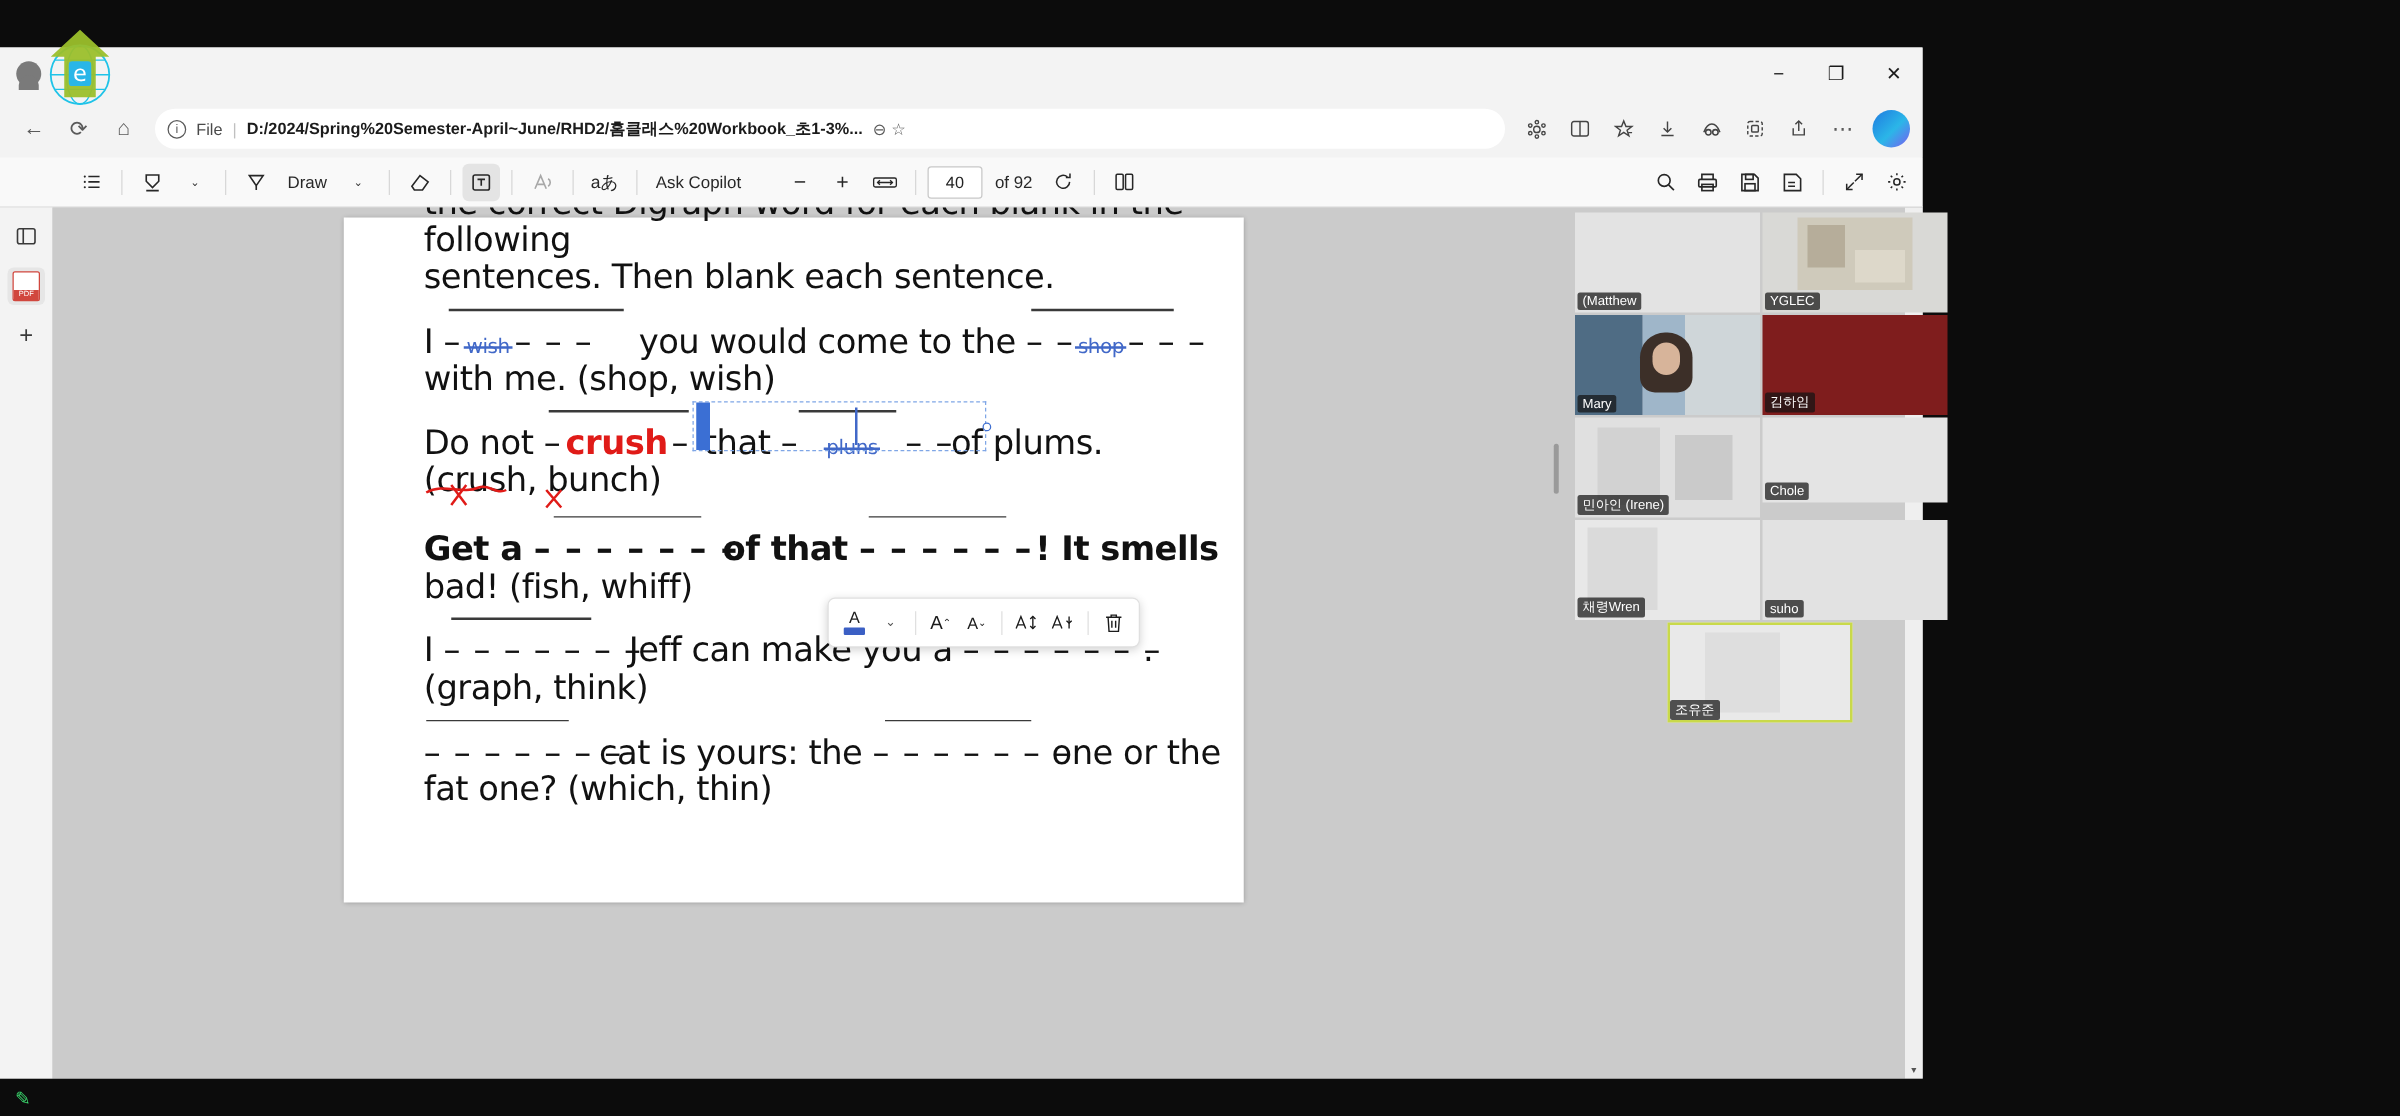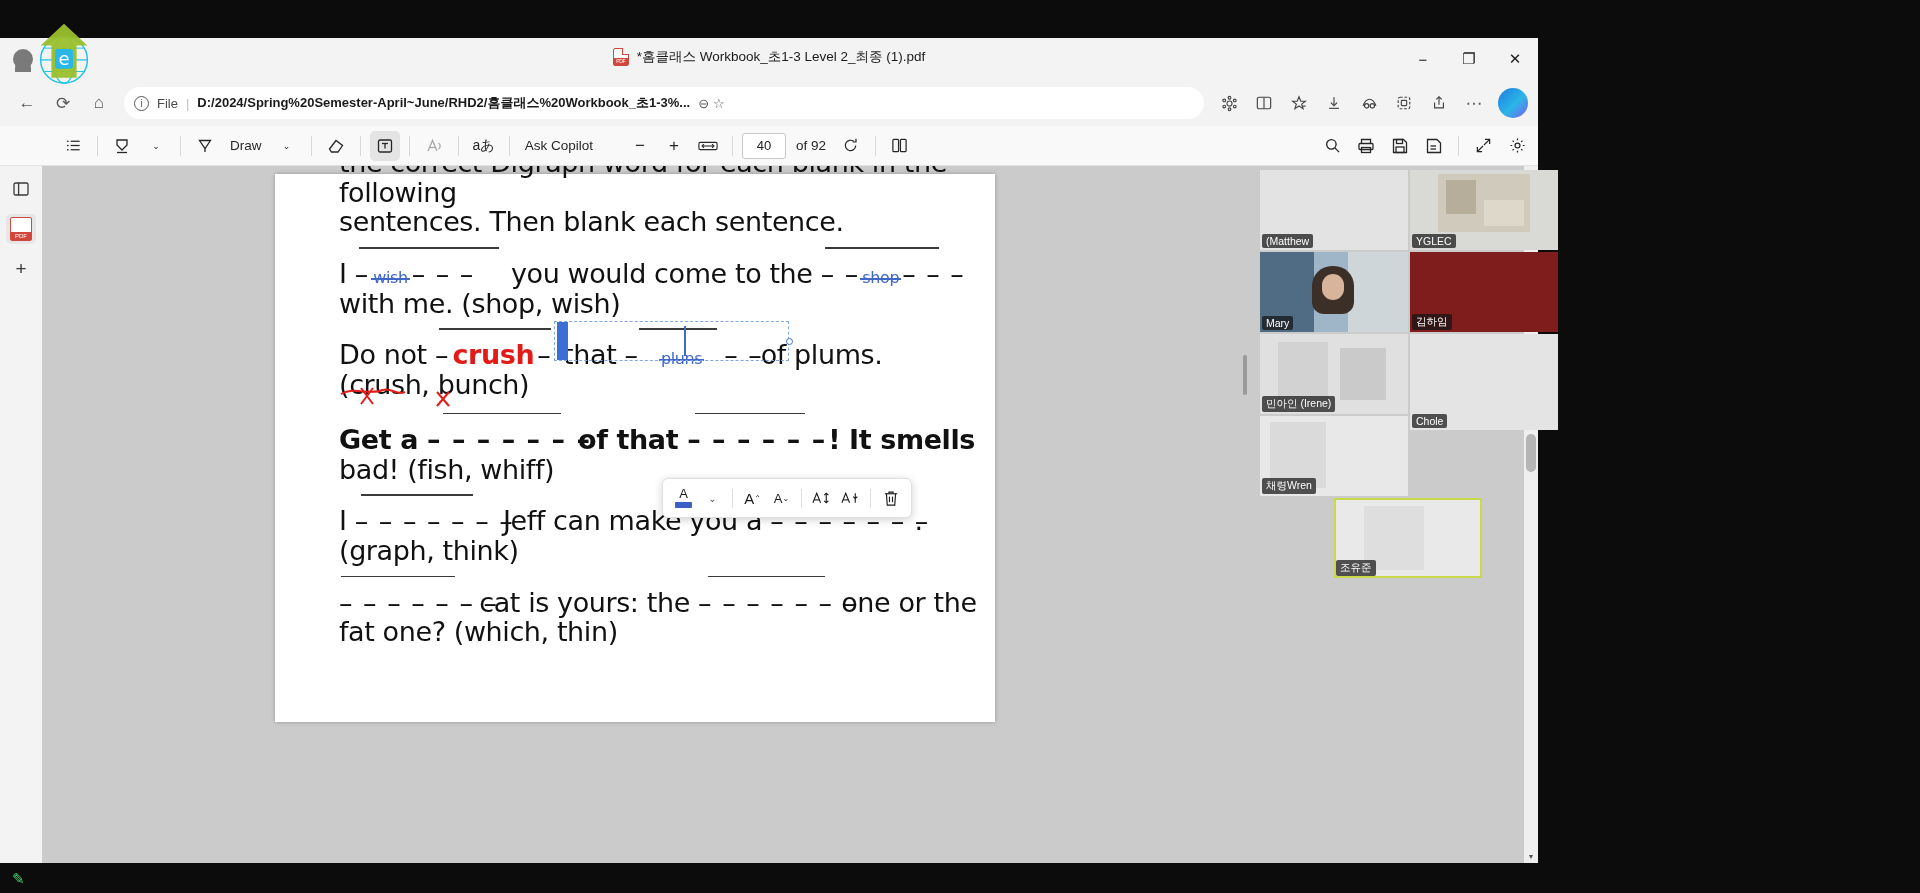--- a/index.html
+++ b/index.html
@@ -132,24 +132,20 @@
 <body>
 
 <div class="screen">
 
   <div class="edge-window">
 
     <div class="titlebar">
       <div class="profile-btn">
         <div class="avatar-glyph"></div>
       </div>
-      <div class="tab-title">
-        <span class="pdf-ico"></span>
-        <span>*홈클래스 Workbook_초1-3 Level 2_최종 (1).pdf</span>
-      </div>
       <div class="wincontrols">
         <div class="wc">−</div>
         <div class="wc">❐</div>
         <div class="wc">✕</div>
       </div>
     </div>
 
     <div class="navbar">
       <div class="nav-ico">←</div>
       <div class="nav-ico">⟳</div>
@@ -549,27 +545,30 @@
     </div>
     <div class="vtile" style="left:162px; top:102px; width:148px; height:80px; background:#7f1d1d;">
       <div class="vname">김하임</div>
     </div>
 
     <div class="vtile" style="left:12px; top:184px; width:148px; height:80px; background:#e0e0e0;">
       <div style="position:absolute;left:18px;top:8px;width:50px;height:62px;background:#d2d2d2;"></div>
       <div style="position:absolute;left:80px;top:14px;width:46px;height:52px;background:#cacaca;"></div>
       <div class="vname">민아인 (Irene)</div>
     </div>
-    <div class="vtile" style="left:162px; top:184px; width:148px; height:96px; background:#e4e4e4;">
+    <div class="vtile" style="left:162px; top:184px; width:148px; height:68px; background:#e4e4e4;">
       <div class="vname">Chole</div>
     </div>
 
     <div class="vtile" style="left:12px; top:266px; width:148px; height:80px; background:#e8e8e8;">
       <div style="position:absolute;left:10px;top:6px;width:56px;height:66px;background:#dadada;"></div>
       <div class="vname">채령Wren</div>
+    </div>
+    <div class="vtile" style="left:162px; top:266px; width:148px; height:80px; background:#e2e2e2;">
+      <div class="vname">suho</div>
     </div>
 
     <div class="vtile active" style="left:86px; top:348px; width:148px; height:80px; background:#e9e9e9;">
       <div style="position:absolute;left:30px;top:8px;width:60px;height:64px;background:#dedede;"></div>
       <div class="vname">조유준</div>
     </div>
   </div>
 
   <div class="divider"></div>
 

